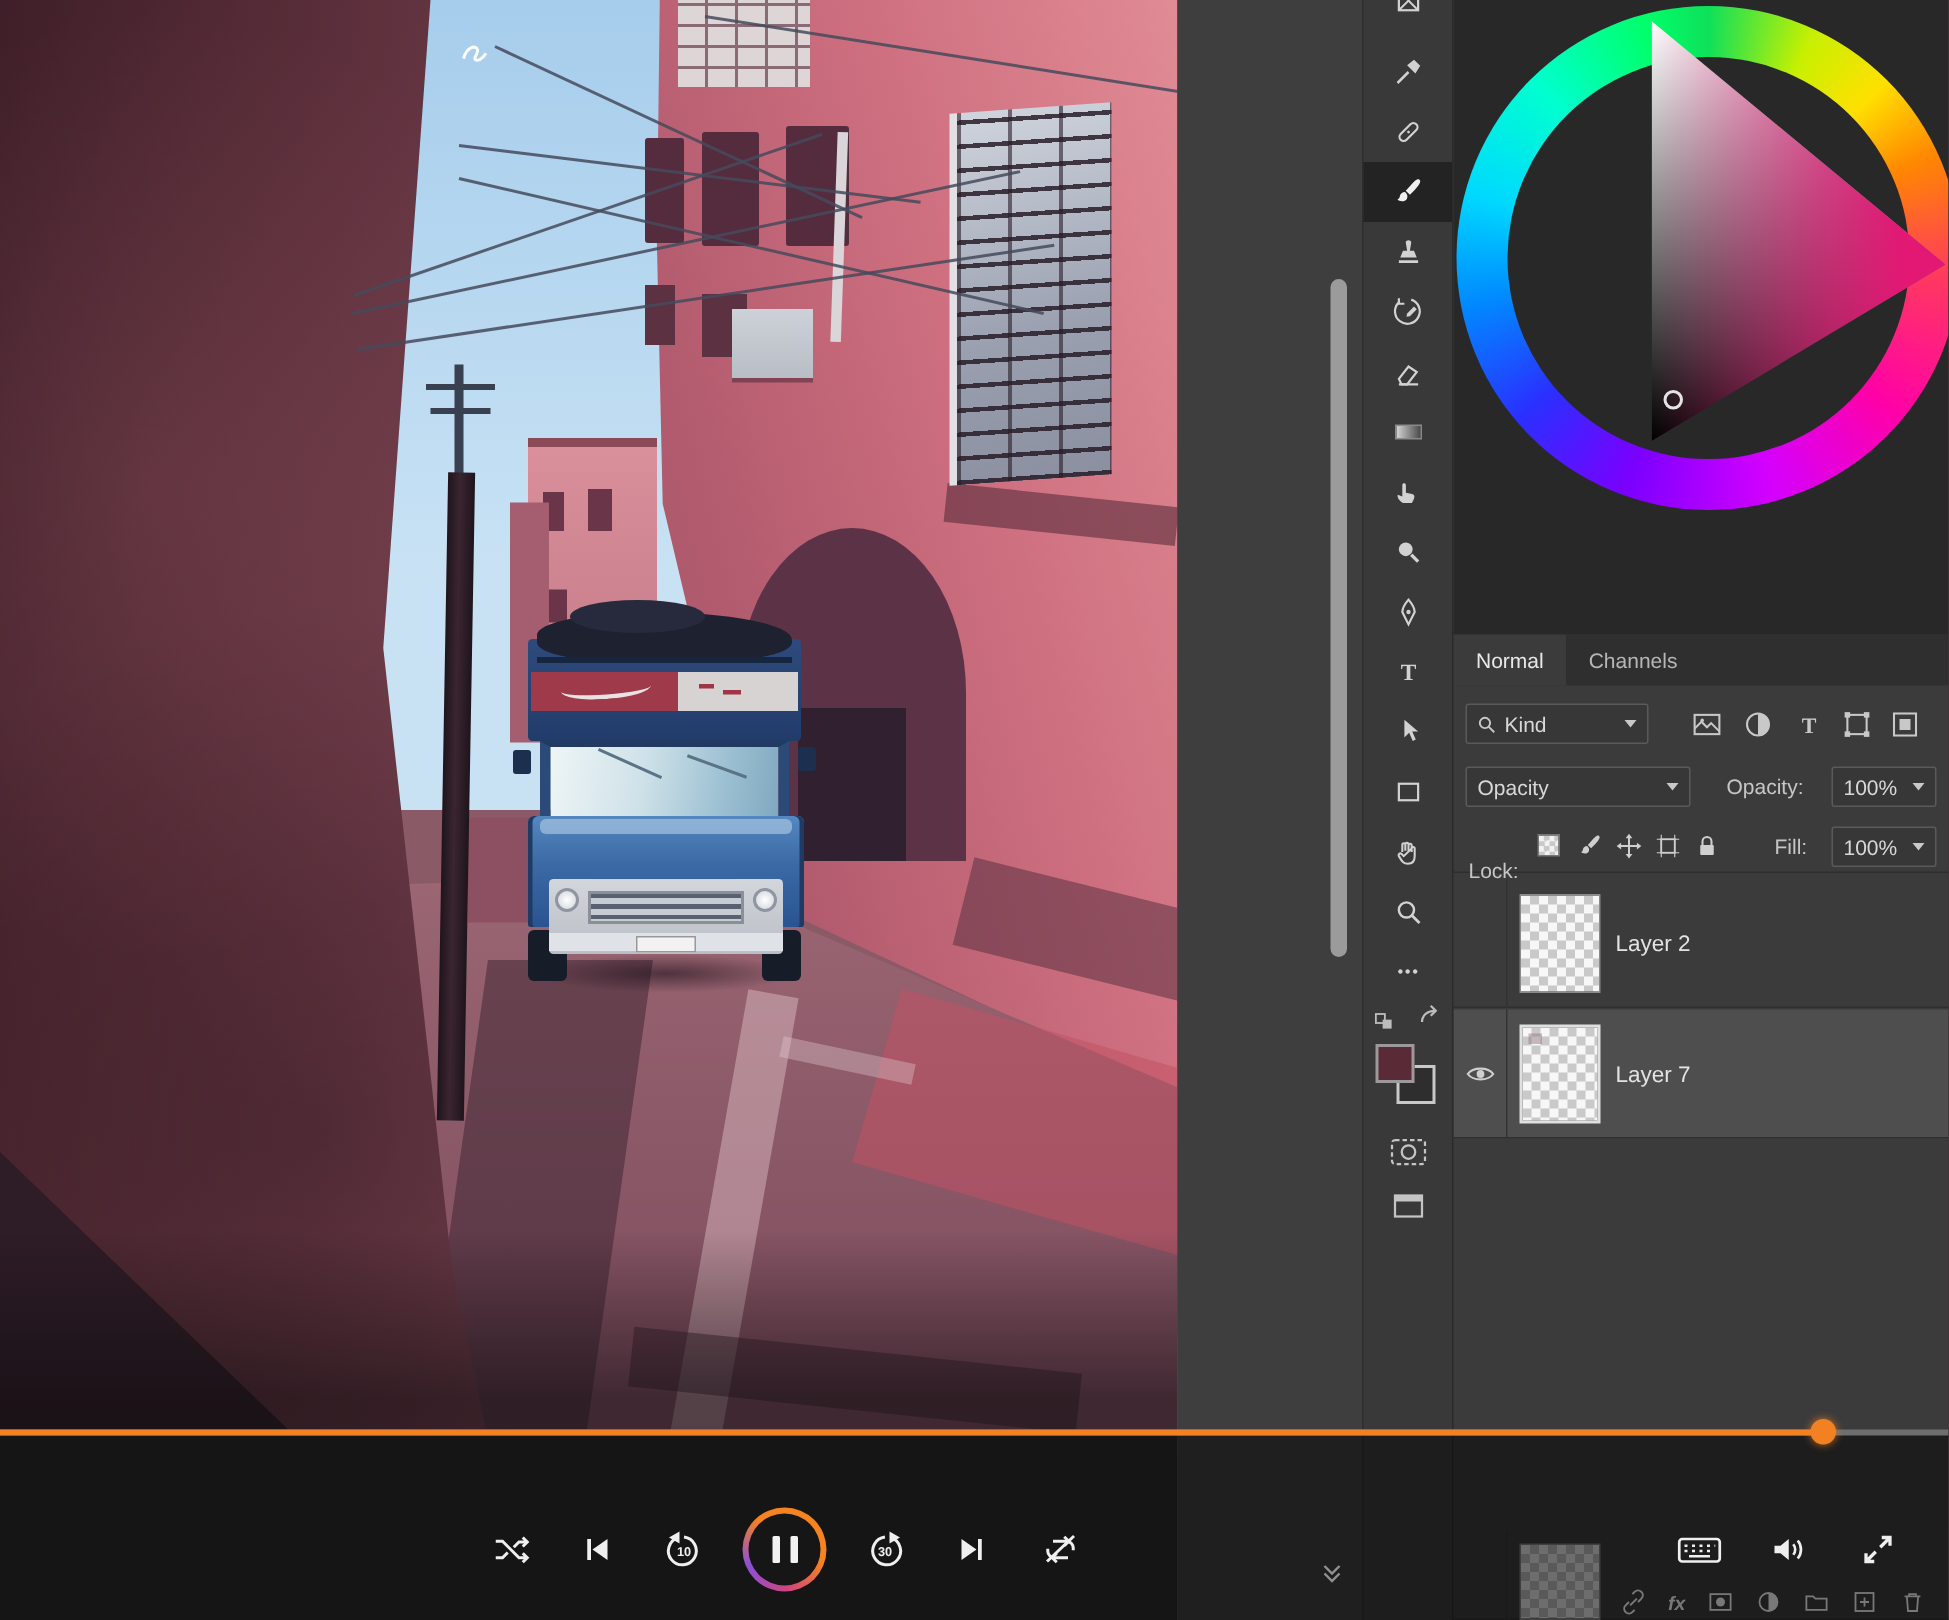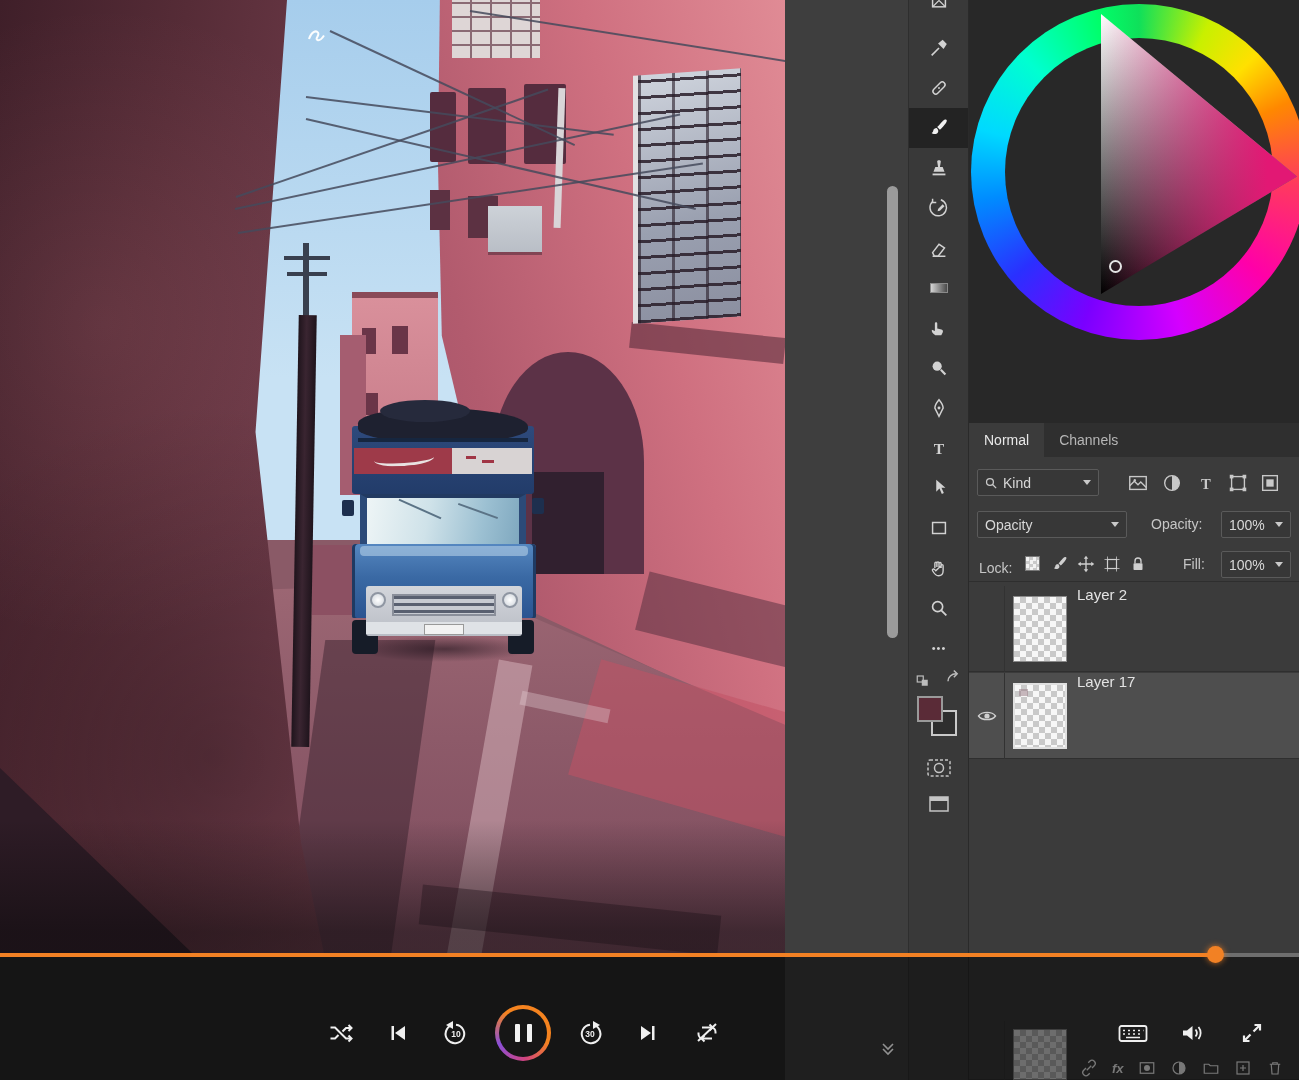--- a/index.html
+++ b/index.html
@@ -21,21 +21,21 @@
   .tab.active{background:#3b3b3b;color:#e8e8e8}
   .combo{display:flex;align-items:center;gap:6px;background:#373737;border:1px solid #5a5a5a;border-radius:2px;color:#d8d8d8;font-size:14px;padding:0 7px;height:27px}
   .caret{width:0;height:0;border-left:4px solid transparent;border-right:4px solid transparent;border-top:5px solid #c9c9c9;margin-left:auto}
   .plabel{font-size:14px;color:#c6c6c6}
   .lrow{position:absolute;left:0;width:331px;height:86px;border-bottom:1px solid #2f2f2f;background:#3b3b3b}
   .lrow.sel{background:#4e4e4e}
   .eyecol{position:absolute;left:0;top:0;width:36px;height:86px;border-right:1px solid #323232;display:flex;align-items:center;justify-content:center}
   .thumb{position:absolute;left:44px;top:10px;width:54px;height:66px;border:1px solid #8a8a8a;
     background:repeating-conic-gradient(#c9c9c9 0% 25%, #f7f7f7 0% 50%);background-size:12px 12px}
   .thumb.selthumb{border:2px solid #e0e0e0}
-  .lname{position:absolute;left:108px;top:0;height:86px;display:flex;font-size:15px;color:#e3e3e3}
+  .lname{position:absolute;left:108px;top:0;height:86px;display:flex;align-items:center;font-size:15px;color:#e3e3e3}
   .checker-sm{width:15px;height:15px;background:repeating-conic-gradient(#c9c9c9 0% 25%, #f2f2f2 0% 50%);background-size:7px 7px;border:1px solid #777}
   
   .ovl{position:absolute;z-index:50}
   .pbtn{position:absolute;display:flex;align-items:center;justify-content:center}
 </style>
 </head>
 <body>
 
 <div class="stage">
 
@@ -328,21 +328,21 @@
         <span class="caret"></span>
       </div>
       <span class="plabel abs" style="left:182px;top:8px">Opacity:</span>
       <div class="combo abs" style="left:252px;top:3px;width:70px">
         <span>100%</span>
         <span class="caret"></span>
       </div>
     </div>
 
     <div class="abs" style="left:0;top:548px;width:331px;height:34px;border-bottom:1px solid #2e2e2e">
-      <span class="plabel abs" style="left:10px;top:12px">Lock:</span>
+      <span class="plabel abs" style="left:10px;top:24px">Lock:</span>
       <div class="checker-sm abs" style="left:56px;top:8px"></div>
       <svg class="abs" style="left:82px;top:7px" width="18" height="18" viewBox="0 0 24 24">
           <path d="M20 3c-1.5-1-3 0-8.5 6.5L10 11l3 3 1.5-1.5C20 7 21.5 4 20 3z" fill="#cfcfcf"></path>
           <path d="M9.5 12c-2 0-3.5 1.2-3.8 3-.2 1.3-.8 2-1.7 2.4 1.2 1.6 5.5 1.9 6.8-.4.8-1.4.6-3.3-1.3-5z" fill="#cfcfcf"></path>
         </svg>
       <svg class="abs" style="left:108px;top:7px" width="18" height="18" viewBox="0 0 24 24">
           <path d="M12 3v18M3 12h18" stroke="#cfcfcf" stroke-width="1.8"></path>
           <path d="M12 1l-3 4h6zM12 23l-3-4h6zM1 12l4-3v6zM23 12l-4-3v6z" fill="#cfcfcf"></path>
         </svg>
       <svg class="abs" style="left:134px;top:7px" width="18" height="18" viewBox="0 0 24 24">
@@ -371,21 +371,21 @@
       <div class="eyecol">
         <svg width="20" height="14" viewBox="0 0 20 14">
             <path d="M1.5 7C5 2.2 15 2.2 18.5 7 15 11.8 5 11.8 1.5 7z" fill="none" stroke="#cfcfcf" stroke-width="1.4"></path>
             <circle cx="10" cy="7" r="2.6" fill="#cfcfcf"></circle>
           </svg>
       </div>
       <div class="thumb selthumb">
         <div class="abs" style="left:4px;top:4px;width:9px;height:7px;background:rgba(150,120,130,.5)"></div>
       </div>
       <div class="lname">
-          <span>Layer 17</span>
+          <span>Layer 7</span>
         </div>
     </div>
     <div class="lrow" style="top:1021px;height:59px">
       <div class="eyecol" style="height:59px"></div>
       <div class="thumb" style="top:8px;height:51px"></div>
     </div>
   </div>
 
   <div class="ovl" style="left:0;top:0;width:1299px;height:1080px;pointer-events:none">
 

